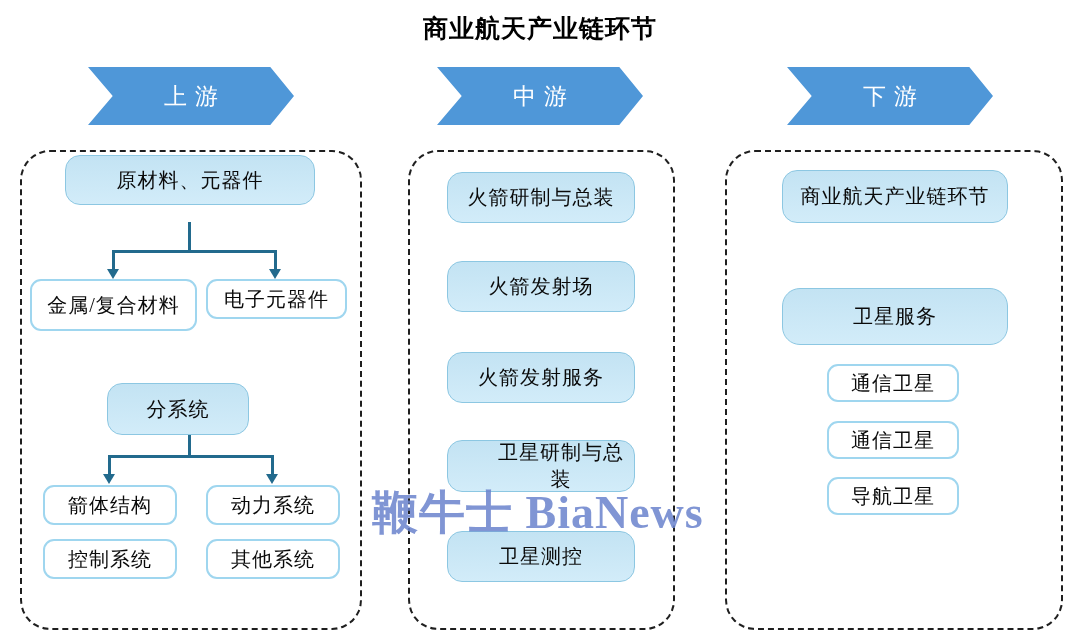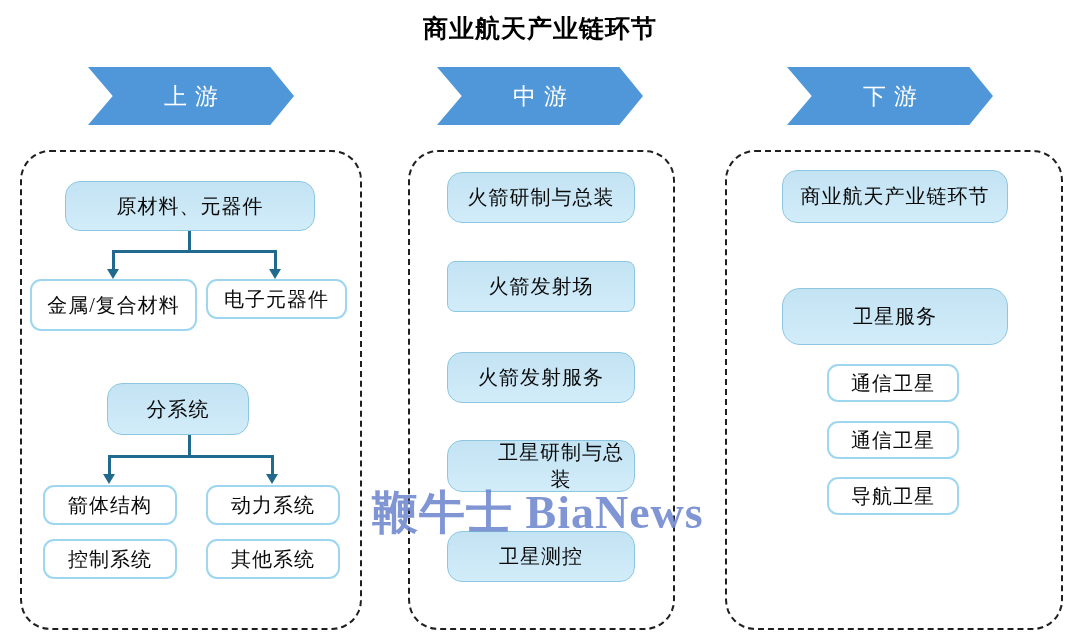--- a/index.html
+++ b/index.html
@@ -112,21 +112,21 @@
     <span>中游</span>
   </div>
   <div class="banner banner-down">
     <span>下游</span>
   </div>
 
   <div class="dash-container cont-up"></div>
   <div class="dash-container cont-mid"></div>
   <div class="dash-container cont-down"></div>
 
-  <div class="box box-blue" style="left:65px; top:181px; width:250px; height:50px;">原材料、元器件</div>
+  <div class="box box-blue" style="left:65px; top:155px; width:250px; height:50px;">原材料、元器件</div>
 
   <div class="conn" style="left:188px; top:222px; width:3px; height:30px;"></div>
   <div class="conn" style="left:112px; top:250px; width:165px; height:3px;"></div>
   <div class="conn" style="left:112px; top:252px; width:3px; height:19px;"></div>
   <div class="arrowhead" style="left:107px; top:269px;"></div>
   <div class="conn" style="left:274px; top:252px; width:3px; height:19px;"></div>
   <div class="arrowhead" style="left:269px; top:269px;"></div>
 
   <div class="box box-white" style="left:30px; top:279px; width:167px; height:52px;">金属/复合材料</div>
   <div class="box box-white" style="left:206px; top:279px; width:141px; height:40px;">电子元器件</div>
@@ -139,21 +139,21 @@
   <div class="arrowhead" style="left:103px; top:474px;"></div>
   <div class="conn" style="left:271px; top:457px; width:3px; height:18px;"></div>
   <div class="arrowhead" style="left:266px; top:474px;"></div>
 
   <div class="box box-white" style="left:43px; top:485px; width:134px; height:40px;">箭体结构</div>
   <div class="box box-white" style="left:206px; top:485px; width:134px; height:40px;">动力系统</div>
   <div class="box box-white" style="left:43px; top:539px; width:134px; height:40px;">控制系统</div>
   <div class="box box-white" style="left:206px; top:539px; width:134px; height:40px;">其他系统</div>
 
   <div class="box box-blue" style="left:447px; top:172px; width:188px; height:51px;">火箭研制与总装</div>
-  <div class="box box-blue" style="left:447px; top:261px; width:188px; height:51px;border-radius:8px;">火箭发射场</div>
+  <div class="box box-blue" style="left:447px; top:261px; width:188px; height:51px;">火箭发射场</div>
   <div class="box box-blue" style="left:447px; top:352px; width:188px; height:51px;">火箭发射服务</div>
   <div class="box box-blue" style="left:447px; top:440px; width:188px; height:52px;padding-left:40px;">卫星研制与总装</div>
   <div class="box box-blue" style="left:447px; top:531px; width:188px; height:51px;">卫星测控</div>
 
   <div class="box box-blue" style="left:782px; top:170px; width:226px; height:53px;">商业航天产业链环节</div>
   <div class="box box-blue" style="left:782px; top:288px; width:226px; height:57px; border-radius:18px;">卫星服务</div>
   <div class="box box-white" style="left:827px; top:364px; width:132px; height:38px;">通信卫星</div>
   <div class="box box-white" style="left:827px; top:421px; width:132px; height:38px;">通信卫星</div>
   <div class="box box-white" style="left:827px; top:477px; width:132px; height:38px;">导航卫星</div>
 

